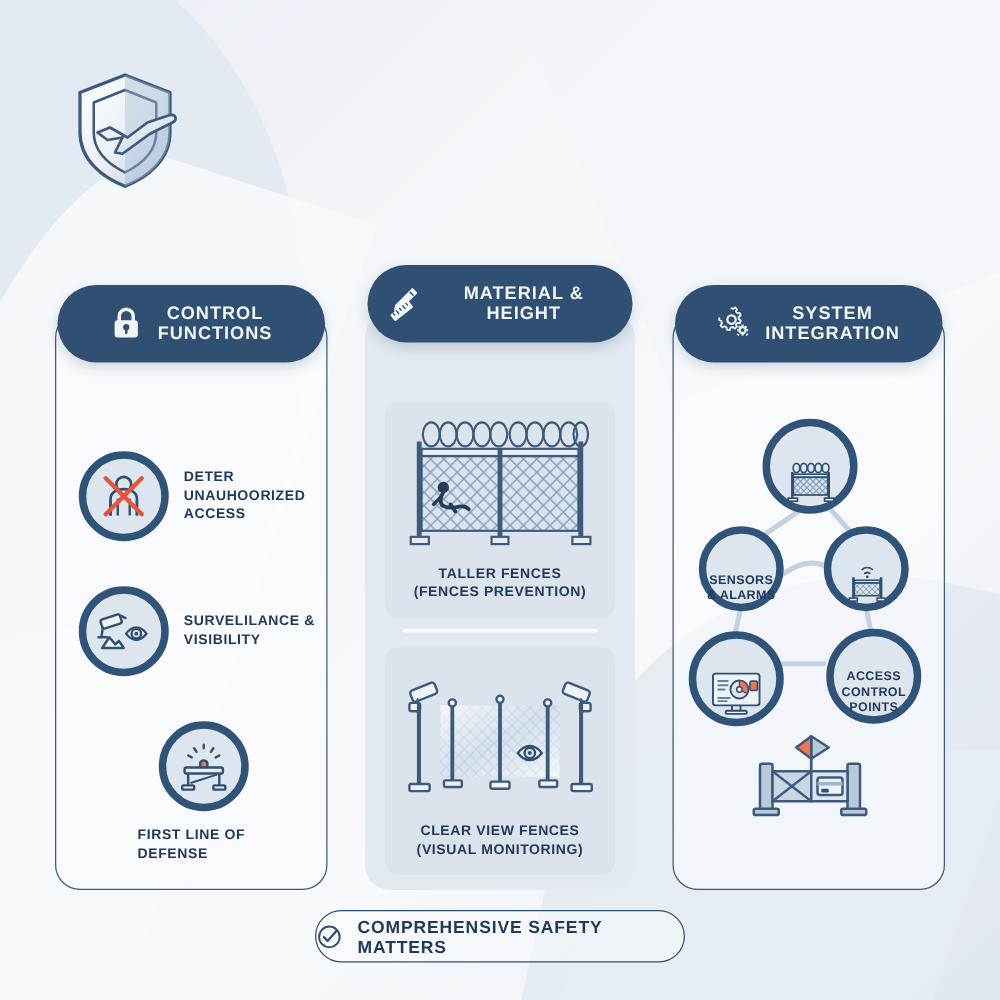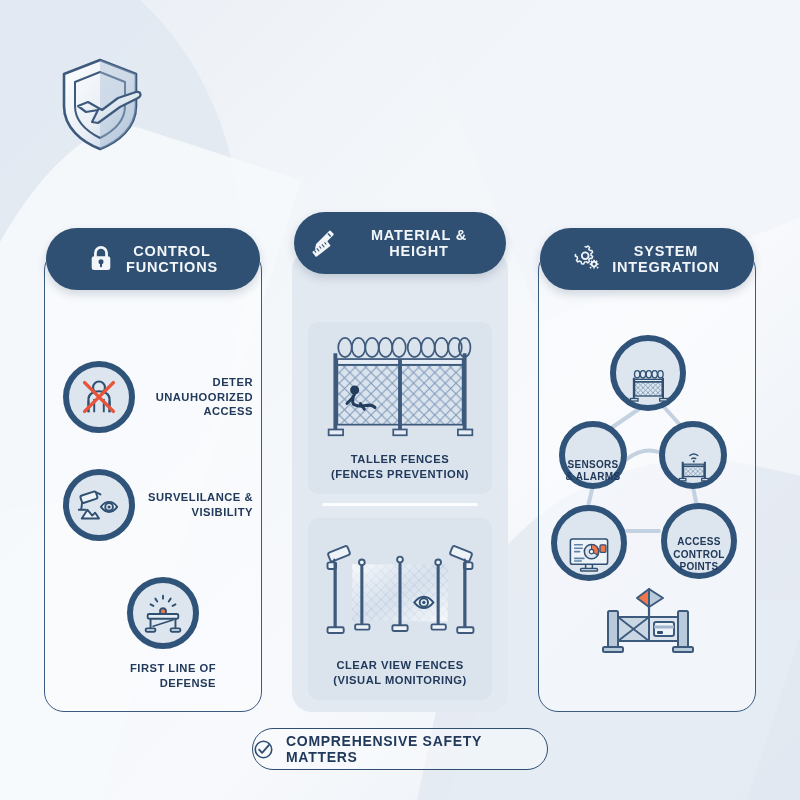--- a/index.html
+++ b/index.html
@@ -100,21 +100,21 @@
     left: 18px; width: 200px;
   }
   .r1 { top: 110px; } .r2 { top: 218px; } .r3 { top: 326px; flex-direction: column; }
   .circle-icon {
     width: 72px; height: 72px; border-radius: 50%;
     background: #dde6ee; border: 6px solid #30537a;
     flex: none; display: flex; align-items: center; justify-content: center;
   }
   .func-label {
     font-size: 11.2px; font-weight: 700; color: #21395a;
-    letter-spacing: .5px; line-height: 1.32; text-align: right;
+    letter-spacing: .5px; line-height: 1.32; text-align: left;
     width: 106px;
   }
 
   
   .fence-panel {
     position: absolute; left: 16px; width: 184px;
     background: #dbe3ed; border-radius: 10px;
     display: flex; flex-direction: column; align-items: center;
   }
   .fp-top { top: 72px; height: 172px; padding-top: 8px; }

